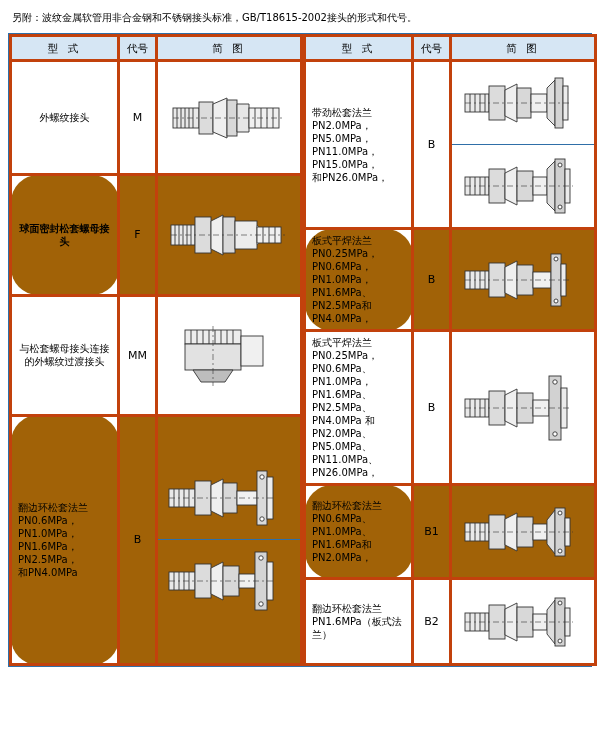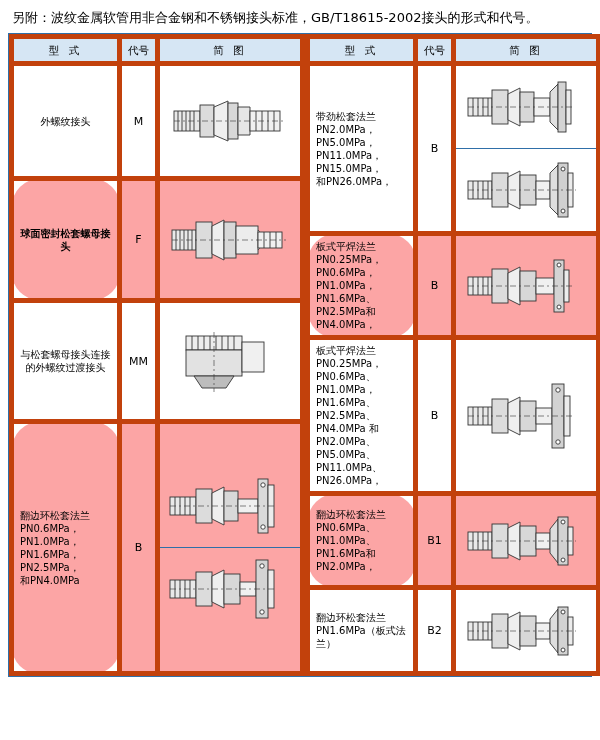--- a/index.html
+++ b/index.html
@@ -15,21 +15,21 @@
     position: relative;
     overflow: hidden;
   }
   .page {
     width: 600px;
     height: 740px;
     position: relative;
     box-sizing: border-box;
   }
   .title {
-    font-size: 13px;
+    font-size: 10px;
     line-height: 14px;
     padding: 11px 27px 8px 12px;
     color: #000;
     font-family: "DejaVu Sans", "Liberation Sans", sans-serif;
     letter-spacing: 0px;
   }
   .tables {
     display: flex;
     flex-direction: row;
     margin: 0 8px;
@@ -37,21 +37,21 @@
     box-sizing: border-box;
     width: 584px;
   }
   table {
     border-collapse: collapse;
     table-layout: fixed;
   }
   .tbl-left { width: 292px; }
   .tbl-right { width: 291px; border-left: 1px solid #2f6fa8; }
   th, td {
-    border: 5px solid #c2410c;
+    border: 3px solid #c2410c;
     vertical-align: middle;
     font-size: 10px;
     line-height: 13px;
     font-family: "DejaVu Sans", "Liberation Sans", sans-serif;
     padding: 0;
     margin-top: 28px;
   }
   thead th {
     background: #d6e6f4;
     height: 22px;
@@ -70,21 +70,21 @@
   }
   .cell-type.center-txt { text-align: center; }
   .cell-code {
     text-align: center;
     font-size: 11px;
   }
   .cell-fig {
     padding: 0;
     text-align: center;
   }
-  .row-yellow > td { background: #fca5a5; }
+  .row-yellow > td { background: #a16207; }
   .row-white > td { background: #ffffff; }
   .fig {
     display: block;
     margin: 0 auto;
   }
   .ttl-strong { font-weight: bold; }
 </style>
 </head>
 <body>
 

